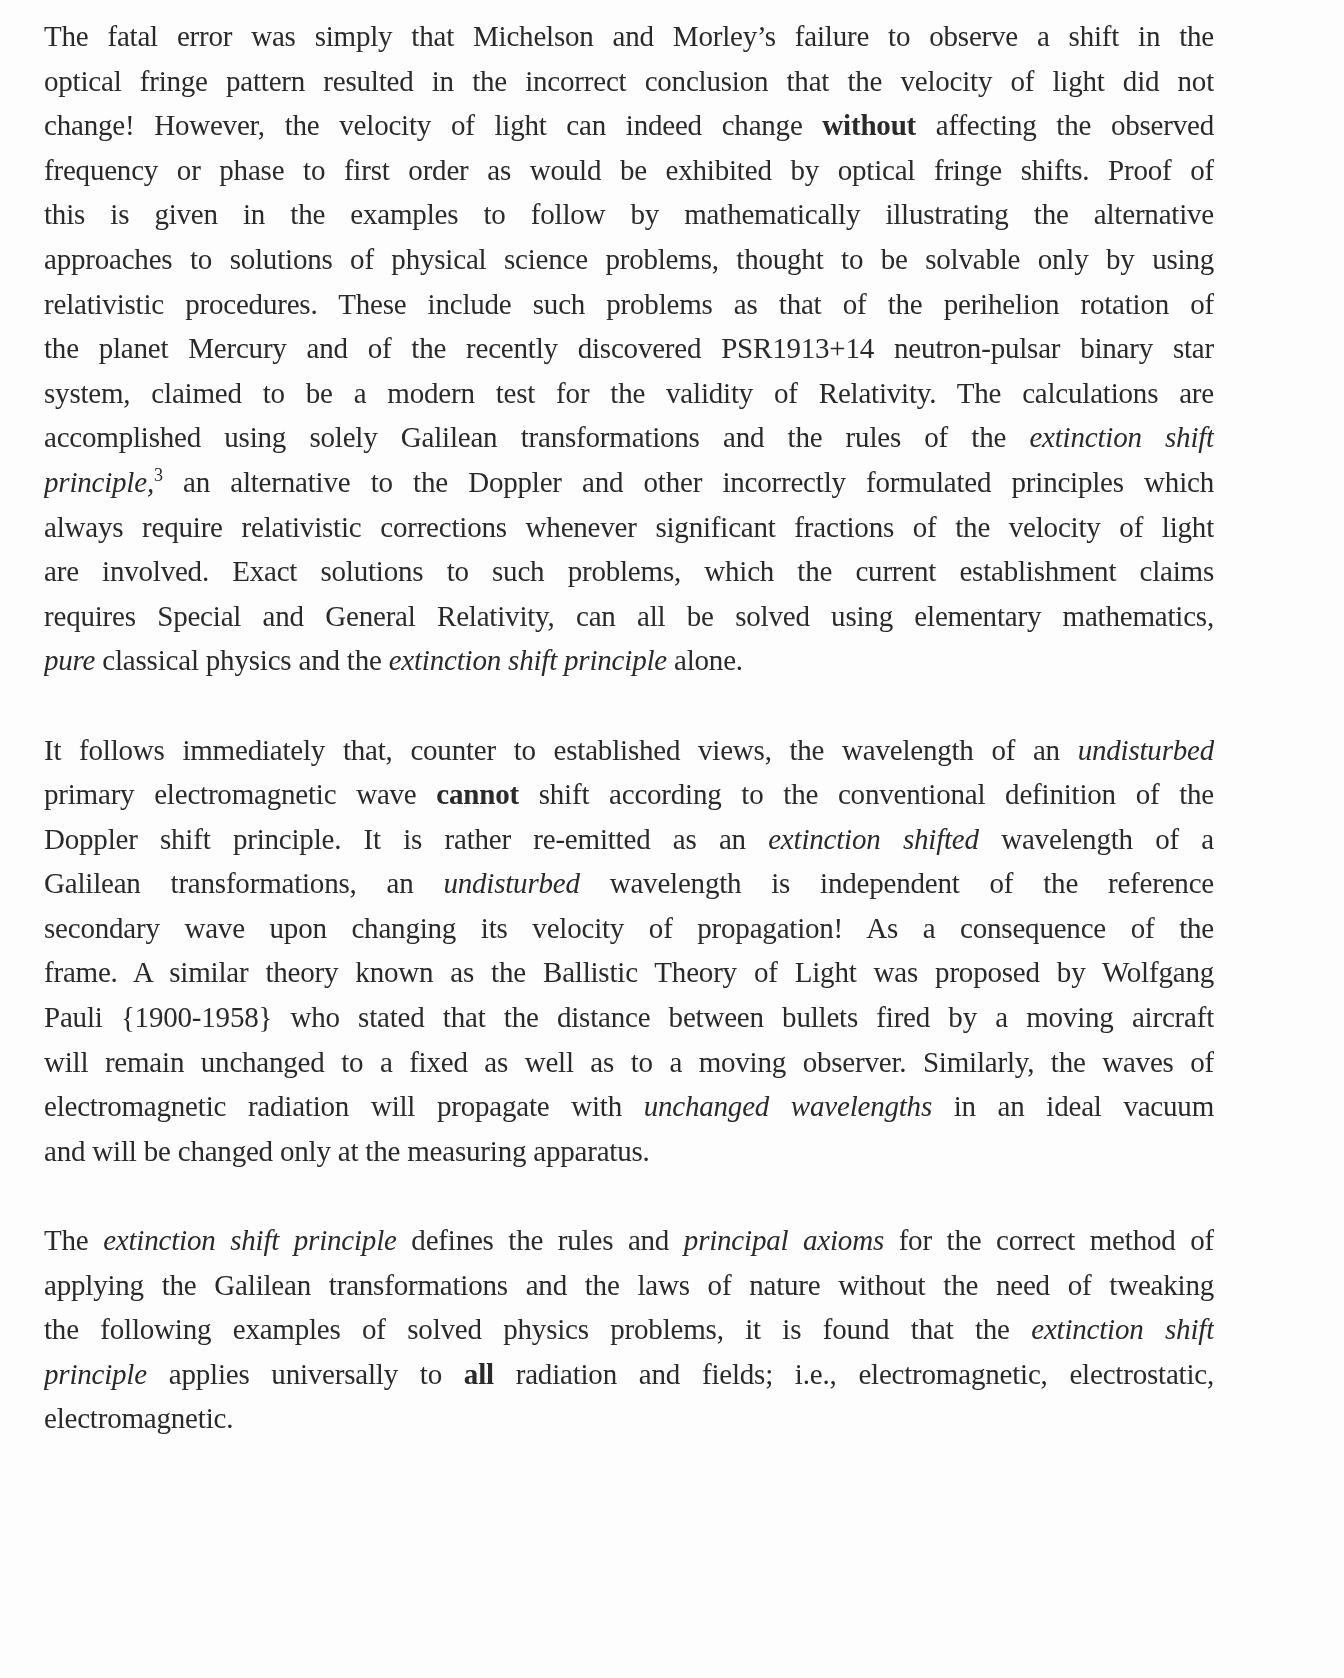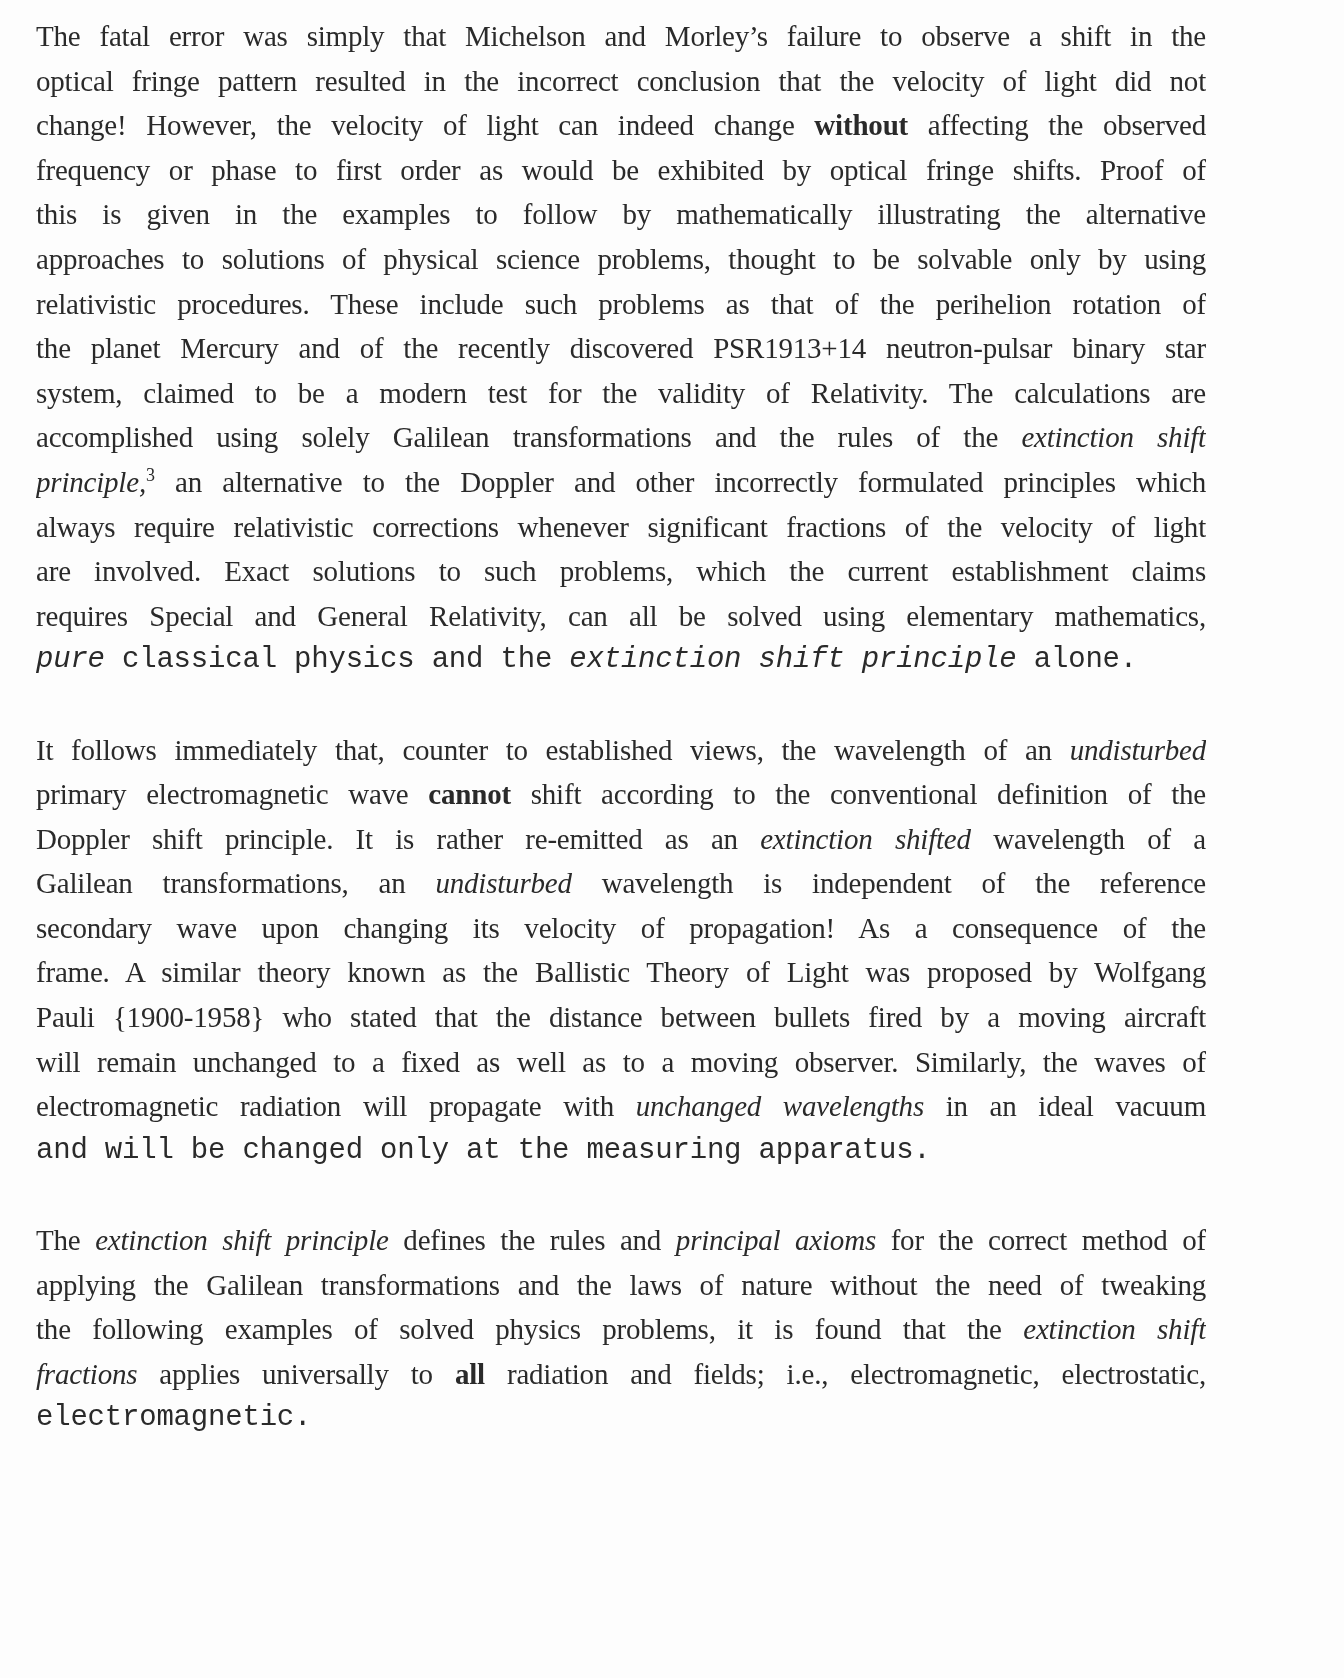--- a/index.html
+++ b/index.html
@@ -8,21 +8,21 @@
       background: #fdfdfd;
     }
     body {
       width: 1344px;
       height: 1678px;
       position: relative;
       overflow: hidden;
     }
     .page {
       position: absolute;
-      left: 36px;
+      left: 44px;
       top: 14px;
       width: 1170px;
       color: #2a2a2a;
       font-family: "Liberation Serif", "DejaVu Serif", serif;
       font-size: 29px;
       letter-spacing: -0.2px;
     }
     .para {
       margin: 0 0 44.6px 0;
     }
@@ -30,21 +30,20 @@
       display: block;
       height: 44.6px;
       line-height: 44.6px;
       white-space: nowrap;
       text-align: justify;
       text-align-last: justify;
       overflow: hidden;
     }
     .line.last {
       text-align-last: left;
-      font-family: Liberation Mono, monospace;
     }
     .seg-i { font-style: italic; }
     .seg-b { font-weight: bold; }
     .seg-sup { font-size: 18px; vertical-align: super; line-height: 0; }
   </style>
 </head>
 <body>
 
 <div class="page" id="page">
     <div class="para">
@@ -73,16 +72,16 @@
       <span class="line"><span class="seg">frame.  A similar theory known as the Ballistic Theory of Light was proposed by Wolfgang</span></span>
       <span class="line"><span class="seg">Pauli {1900-1958} who stated that the distance between bullets fired by a moving aircraft</span></span>
       <span class="line"><span class="seg">will remain unchanged to a fixed as well as to a moving observer.  Similarly, the waves of</span></span>
       <span class="line"><span class="seg">electromagnetic radiation will propagate with </span><span class="seg-i">unchanged wavelengths</span><span class="seg"> in an ideal vacuum</span></span>
       <span class="line last"><span class="seg">and will be changed only at the measuring apparatus.</span></span>
     </div>
     <div class="para">
       <span class="line"><span class="seg">The </span><span class="seg-i">extinction shift principle</span><span class="seg"> defines the rules and </span><span class="seg-i">principal axioms</span><span class="seg"> for the correct method of</span></span>
       <span class="line"><span class="seg">applying the Galilean transformations and the laws of nature without the need of tweaking</span></span>
       <span class="line"><span class="seg">the following examples of solved physics problems,  it is found that the </span><span class="seg-i">extinction shift</span></span>
-      <span class="line"><span class="seg-i">fractions</span><span class="seg"> applies universally to </span><span class="seg-b">all</span><span class="seg"> radiation and fields; i.e.,  electromagnetic, electrostatic,</span></span>
+      <span class="line"><span class="seg-i">principle</span><span class="seg"> applies universally to </span><span class="seg-b">all</span><span class="seg"> radiation and fields; i.e.,  electromagnetic, electrostatic,</span></span>
       <span class="line last"><span class="seg">electromagnetic.</span></span>
     </div>
   </div>
 
 </body></html>

